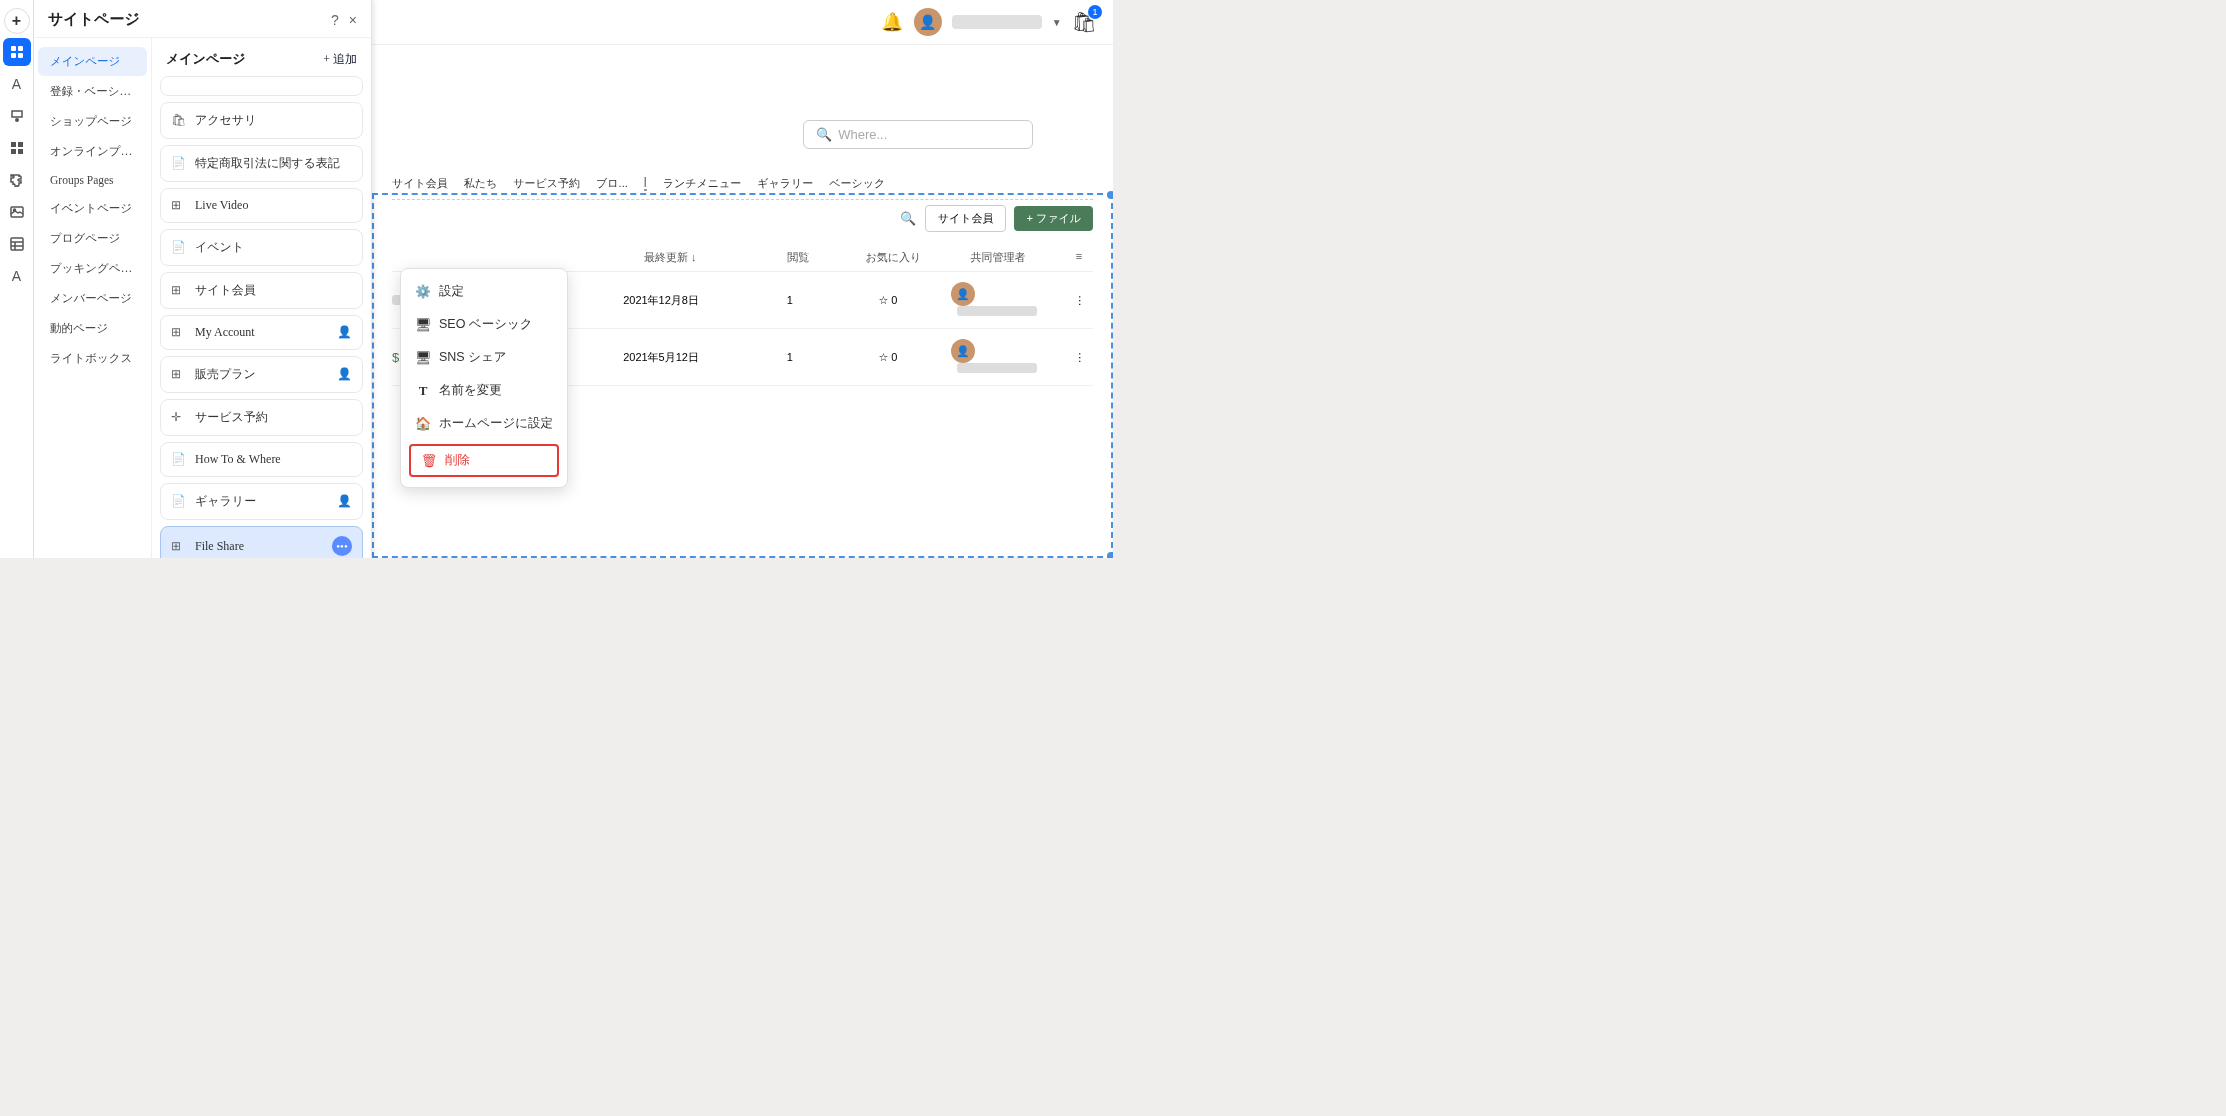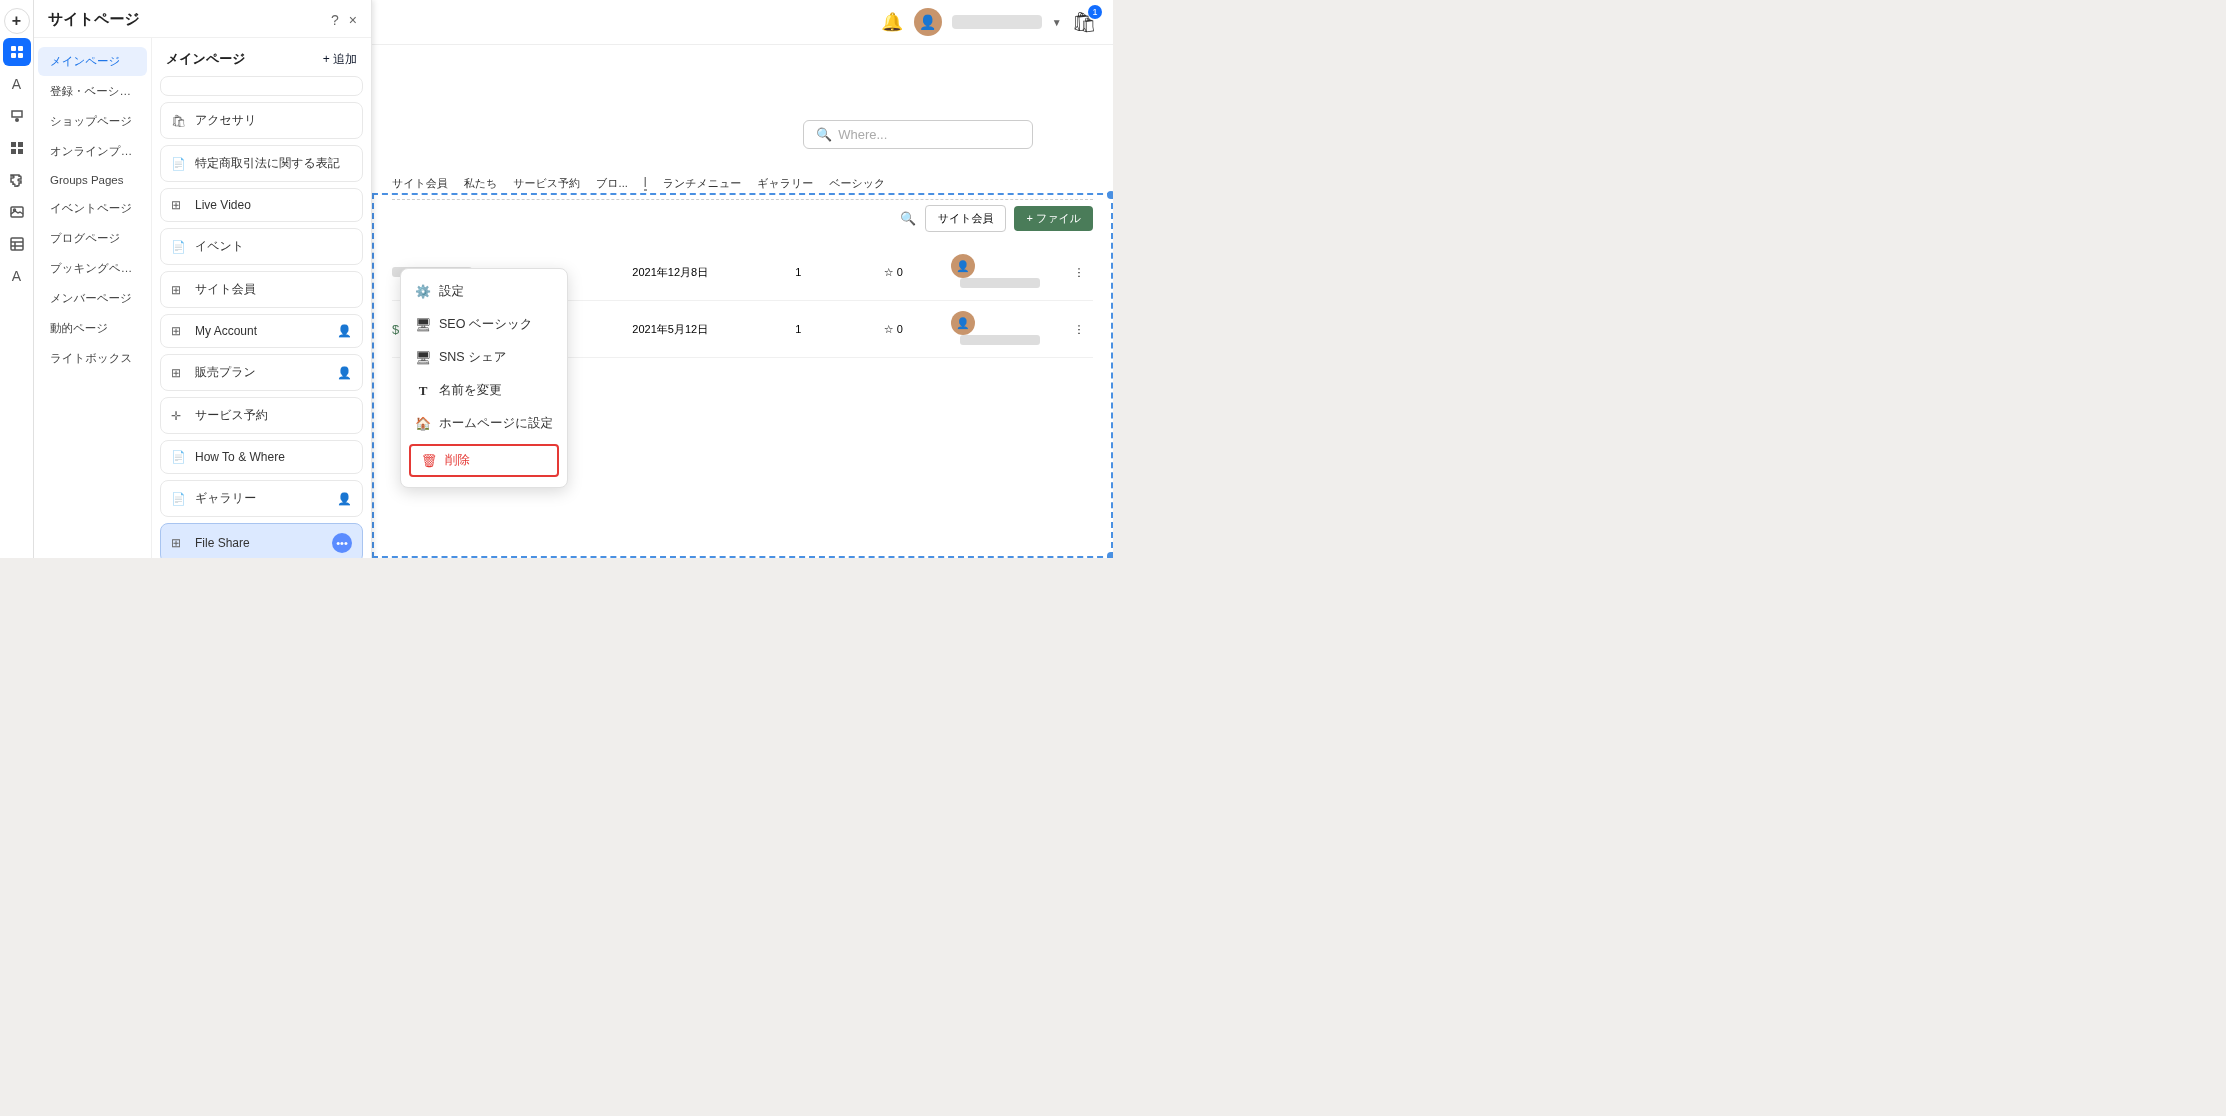--- a/index.html
+++ b/index.html
@@ -75,20 +75,21 @@
       gap: 10px;
       align-items: center;
       color: #666;
       font-size: 14px;
     }
     
     .panel-body {
       display: flex;
       flex: 1;
       overflow: hidden;
+      font-family: Liberation Serif, serif;
     }
     
     
     .nav-list {
       width: 118px;
       border-right: 1px solid #f0f0f0;
       overflow-y: auto;
       padding: 8px 0;
     }
     .nav-item {
@@ -375,21 +376,21 @@
     }
     .file-col-name { flex: 2; }
     .file-col-date { flex: 1.5; text-align: center; }
     .file-col-views { flex: 0.8; text-align: center; }
     .file-col-fav { flex: 0.8; text-align: center; }
     .file-col-admin { flex: 1; text-align: center; }
     .file-col-more { flex: 0.3; text-align: center; }
     
     .file-row {
       display: flex;
-      gap: 20px;
+      gap: 28px;
       padding: 10px 0;
       border-bottom: 1px solid #f0f0f0;
       align-items: center;
       font-size: 11px;
     }
     .file-avatar {
       width: 24px;
       height: 24px;
       border-radius: 50%;
       background: #c8956c;
@@ -638,20 +639,28 @@
           <span>ベーシック</span>
         </div>
 
         <div class="file-share-content">
           <div class="file-share-actions">
             <span class="search-small">🔍</span>
             <button class="btn-folder">サイト会員</button>
             <button class="btn-file">+ ファイル</button>
           </div>
 
+          <div class="file-table-header">
+            <div class="file-col-name"></div>
+            <div class="file-col-date">最終更新 ↓</div>
+            <div class="file-col-views">閲覧</div>
+            <div class="file-col-fav">お気に入り</div>
+            <div class="file-col-admin">共同管理者</div>
+            <div class="file-col-more">≡</div>
+          </div>
 
           <div class="file-row">
             <div class="file-col-name">
               <div class="blurred-text"></div>
             </div>
             <div class="file-col-date">2021年12月8日</div>
             <div class="file-col-views">1</div>
             <div class="file-col-fav">
               <span>☆ 0</span>
             </div>

